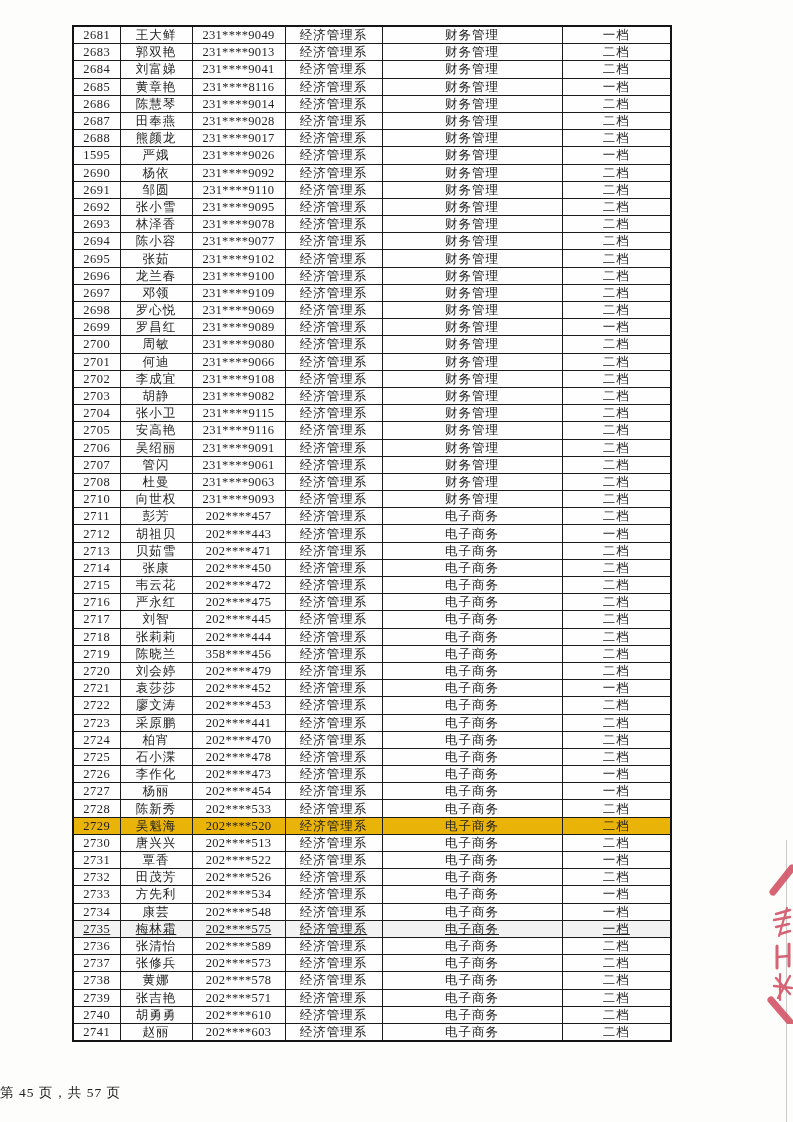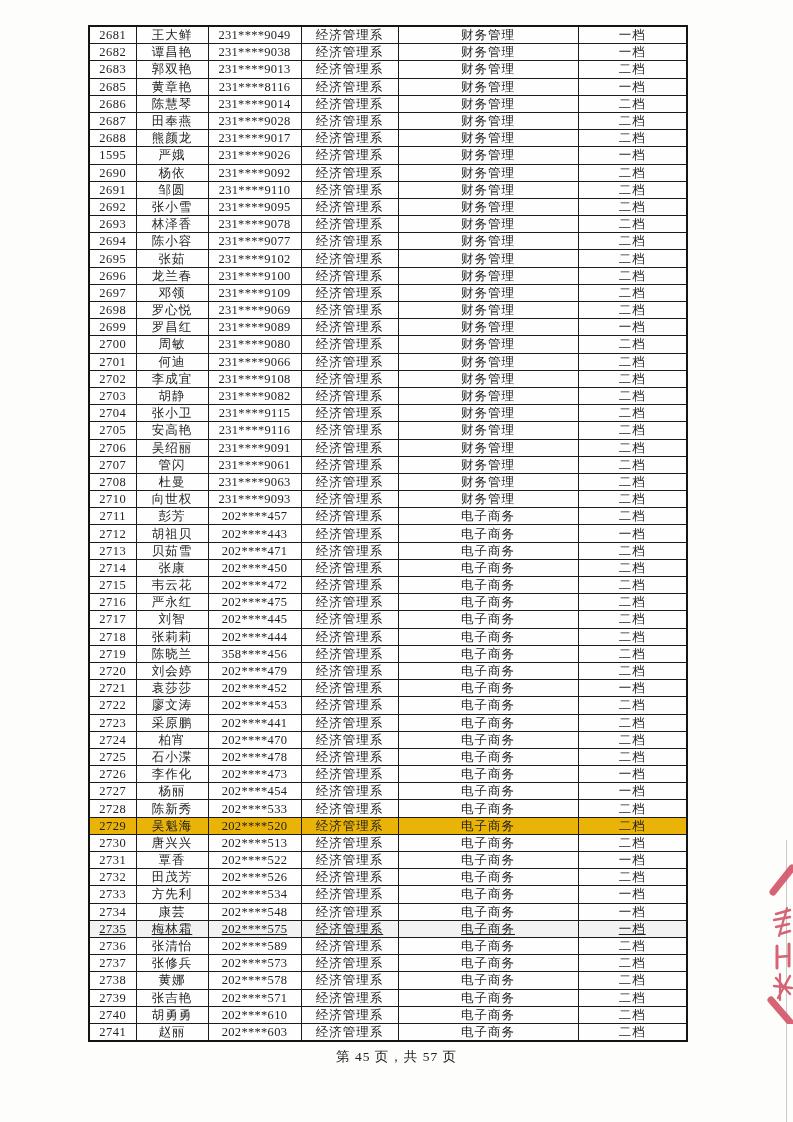--- a/index.html
+++ b/index.html
@@ -11,21 +11,21 @@
     position: relative;
     width: 793px;
     height: 1122px;
     background: #fdfdfc;
     overflow: hidden;
     font-family: "Liberation Serif", "DejaVu Serif", serif;
     color: #1f1f1f;
   }
   table.roster {
     position: absolute;
-    left: 88px;
+    left: 72px;
     top: 25px;
     border-collapse: collapse;
     table-layout: fixed;
     width: 598px;
     background: #fefefe;
   }
   table.roster td {
     border: 1px solid #1b1b1b;
     height: 16.2px;
     padding: 0;
@@ -44,23 +44,22 @@
   td.c-name, td.c-dept, td.c-major, td.c-tier { letter-spacing: 1px; }
 
   
   tbody tr:nth-child(47) td { background: #eab308; }
   tbody tr:nth-child(53) td { background: #f2f2f2; text-decoration: underline; }
   tbody tr:nth-child(60) td { background: #f5f5f4; }
 
   .footer {
     position: absolute;
     left: 0;
-    top: 1048px;
+    top: 1084px;
     width: 100%;
-    text-align: center;
     font-size: 13.5px;
     letter-spacing: 1px;
     color: #222;
   }
 
   .seal-fragment {
     position: absolute;
     left: 756px;
     top: 862px;
     width: 37px;
@@ -94,31 +93,31 @@
     <tbody>
         <tr>
       <td class="c-serial">2681</td>
       <td class="c-name">王大鲜</td>
       <td class="c-id">231****9049</td>
       <td class="c-dept">经济管理系</td>
       <td class="c-major">财务管理</td>
       <td class="c-tier">一档</td>
     </tr>
         <tr>
-      <td class="c-serial">2682</td>
-      <td class="c-name">谭昌艳</td>
-      <td class="c-id">231****9038</td>
-      <td class="c-dept">经济管理系</td>
-      <td class="c-major">财务管理</td>
-      <td class="c-tier">一档</td>
-    </tr>
-        <tr>
       <td class="c-serial">2683</td>
       <td class="c-name">郭双艳</td>
       <td class="c-id">231****9013</td>
+      <td class="c-dept">经济管理系</td>
+      <td class="c-major">财务管理</td>
+      <td class="c-tier">二档</td>
+    </tr>
+        <tr>
+      <td class="c-serial">2684</td>
+      <td class="c-name">刘富娣</td>
+      <td class="c-id">231****9041</td>
       <td class="c-dept">经济管理系</td>
       <td class="c-major">财务管理</td>
       <td class="c-tier">二档</td>
     </tr>
         <tr>
       <td class="c-serial">2685</td>
       <td class="c-name">黄章艳</td>
       <td class="c-id">231****8116</td>
       <td class="c-dept">经济管理系</td>
       <td class="c-major">财务管理</td>

